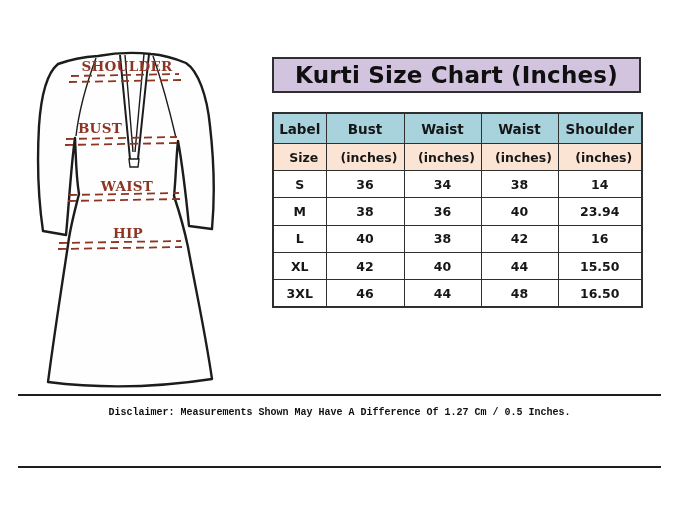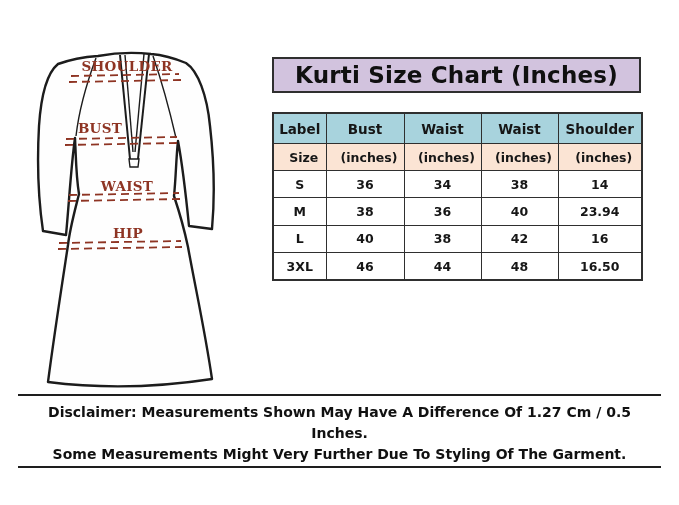--- a/index.html
+++ b/index.html
@@ -41,22 +41,22 @@
   .size-chart th { background:#a8d3dd; font-size:13.5px; height:29px; }
   .size-chart tr.sub td { background:#fbe4d4; font-size:12.5px; height:26px;padding-left:8px; }
   .size-chart tr.data td { background:#ffffff; font-size:12.5px; height:26.3px; }
 
   
   .rule { position:absolute; left:18px; width:643px; height:2px; background:#1e1e1e; }
   .rule-top { top:394px; }
   .rule-bottom { top:466px; }
   .disclaimer-text {
     position:absolute; left:18px; top:402px; width:643px;
-    text-align:center; font-size:14px; font-weight:bold;
-    line-height:21px; color:#111111;
+    text-align:center; font-size:10px; font-weight:bold;
+    line-height:21px; color:#111111;font-family:Liberation Mono, monospace;
   }
 </style>
 </head>
 <body>
 
 <svg class="illustration-svg" viewBox="0 0 679 505">
   <path class="kurti-outline" d="
     M 98,56
     C 84,57 69,60 58,64
     C 47,73 41,96 39,126
@@ -142,27 +142,33 @@
       <td>23.94</td>
     </tr>
     <tr class="data">
       <td>L</td>
       <td>40</td>
       <td>38</td>
       <td>42</td>
       <td>16</td>
     </tr>
     <tr class="data">
+      <td>XL</td>
+      <td>42</td>
+      <td>40</td>
+      <td>44</td>
+      <td>15.50</td>
+    </tr>
+    <tr class="data">
       <td>3XL</td>
       <td>46</td>
       <td>44</td>
       <td>48</td>
       <td>16.50</td>
     </tr>
   </tbody>
 </table>
 
 <div class="rule rule-top"></div>
 <div class="disclaimer-text">
   <div>Disclaimer: Measurements Shown May Have A Difference Of 1.27 Cm / 0.5 Inches.</div>
-  <div>Some Measurements Might Very Further Due To Styling Of The Garment.</div>
 </div>
 <div class="rule rule-bottom"></div>
 
 </body></html>

